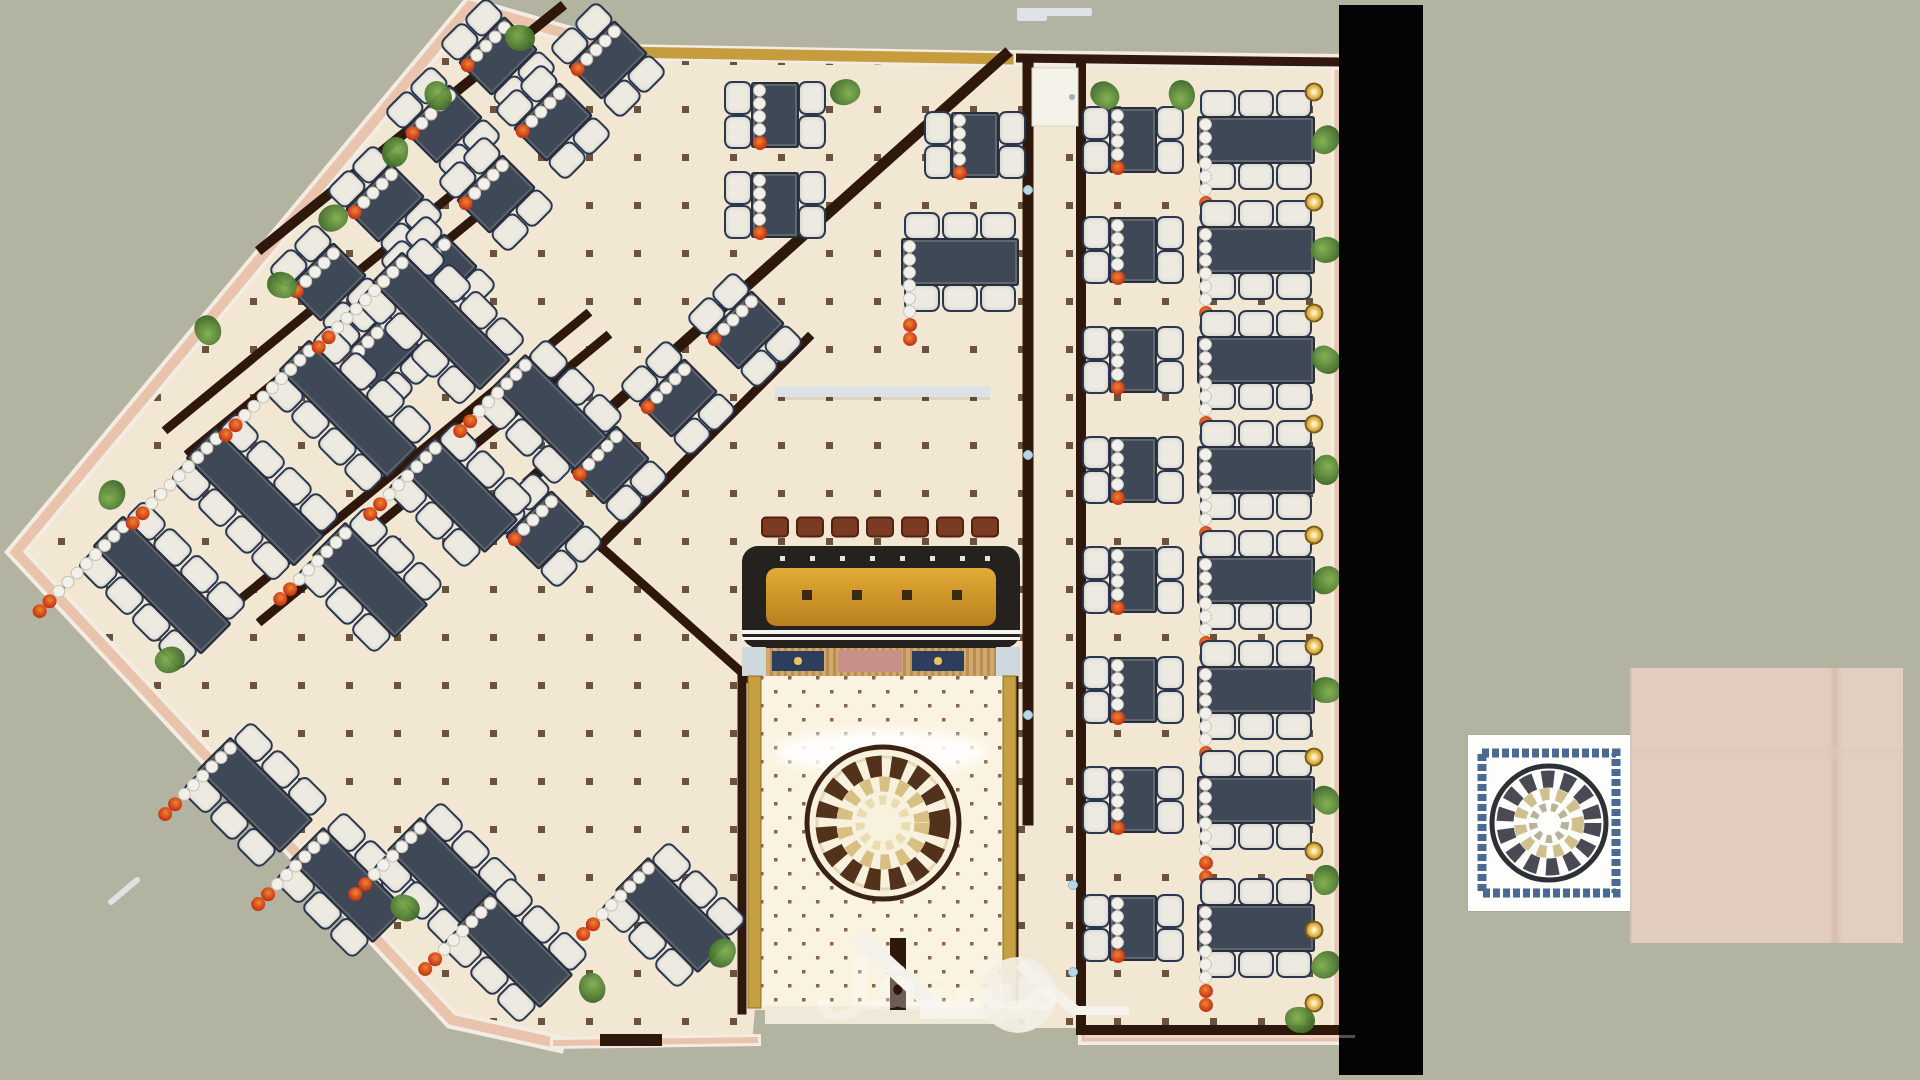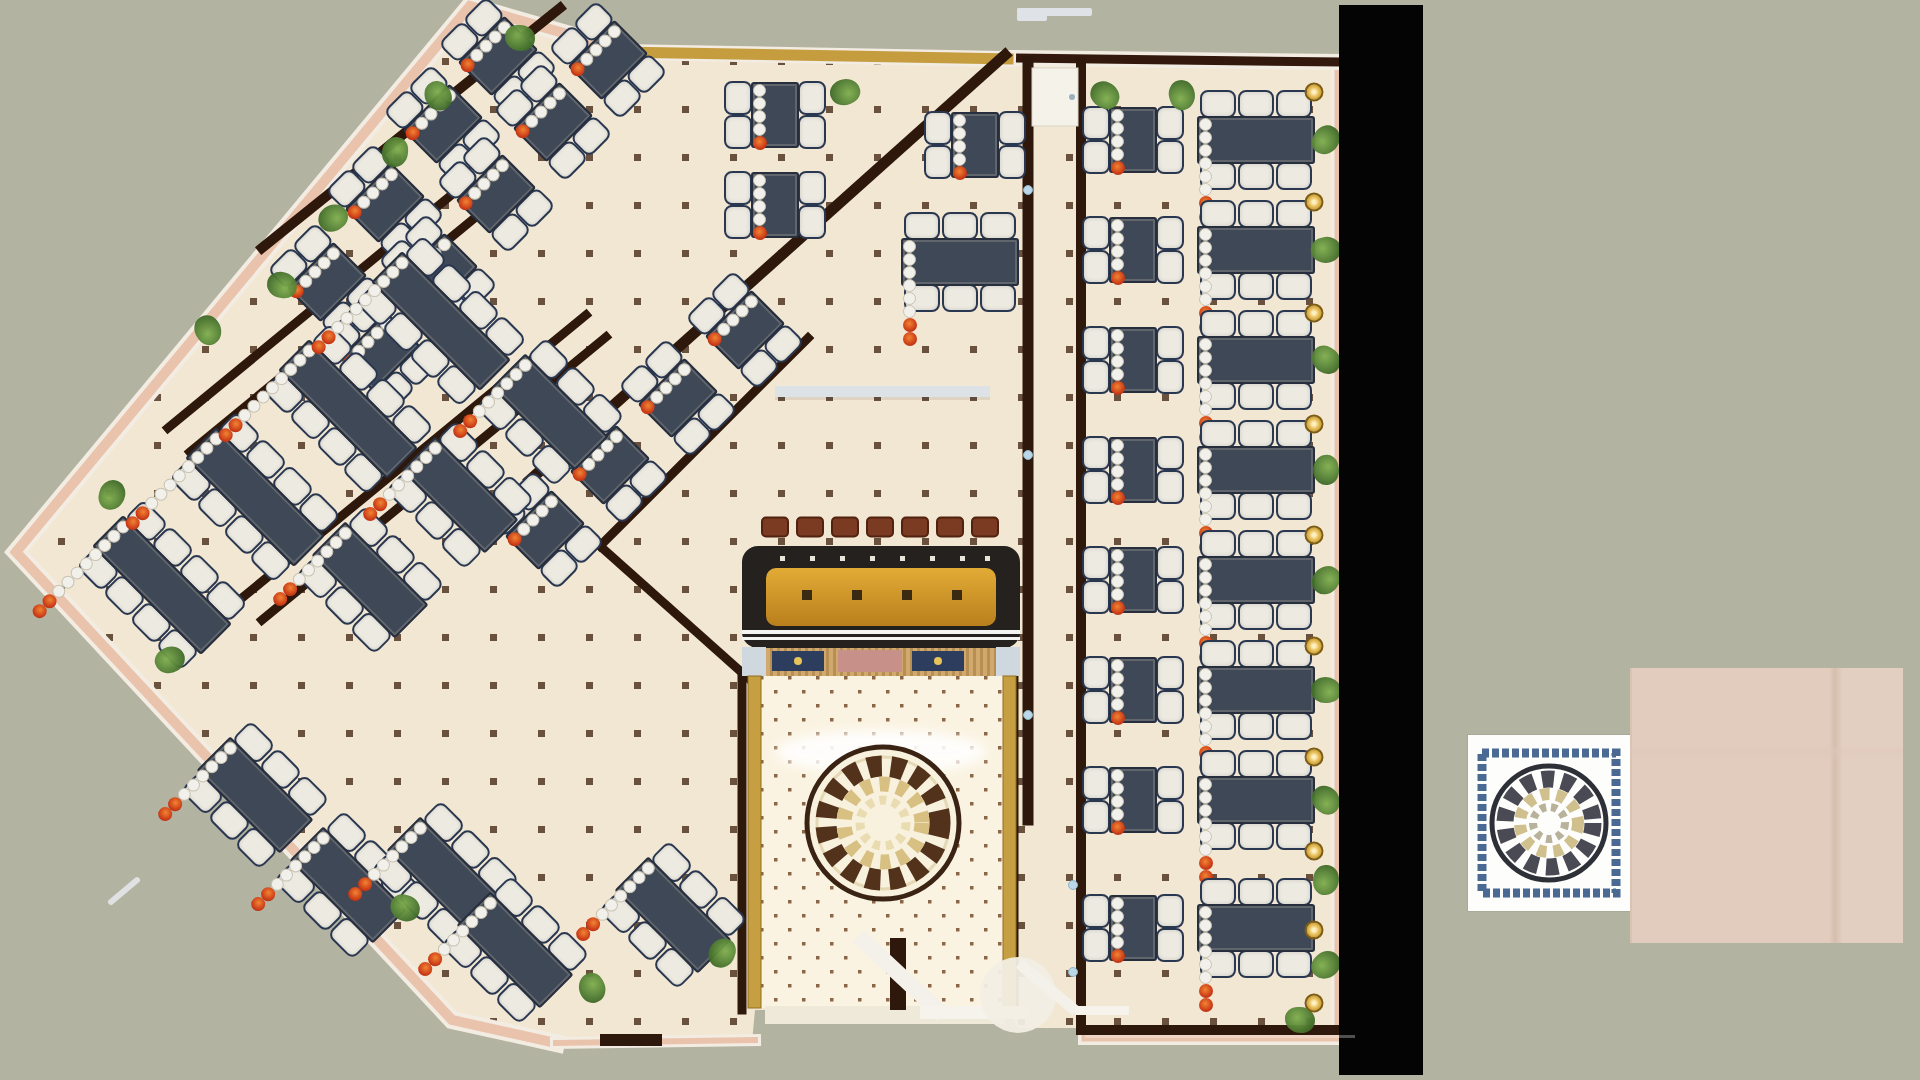--- a/index.html
+++ b/index.html
@@ -946,15 +946,16 @@
       <circle cx="81" cy="88" r="16" fill="none" stroke="#b8b29a" stroke-width="8" stroke-dasharray="6 5"></circle>
     </svg>
   </div>
 
   <div id="wood-sample"></div>
 
   <div id="top-mark"></div>
   <div id="left-mark"></div>
 
   <div id="watermark">
+    <div id="wm-ar">مستقل</div>
     <div id="wm-line"></div>
   </div>
 </div>
 
 </body></html>

